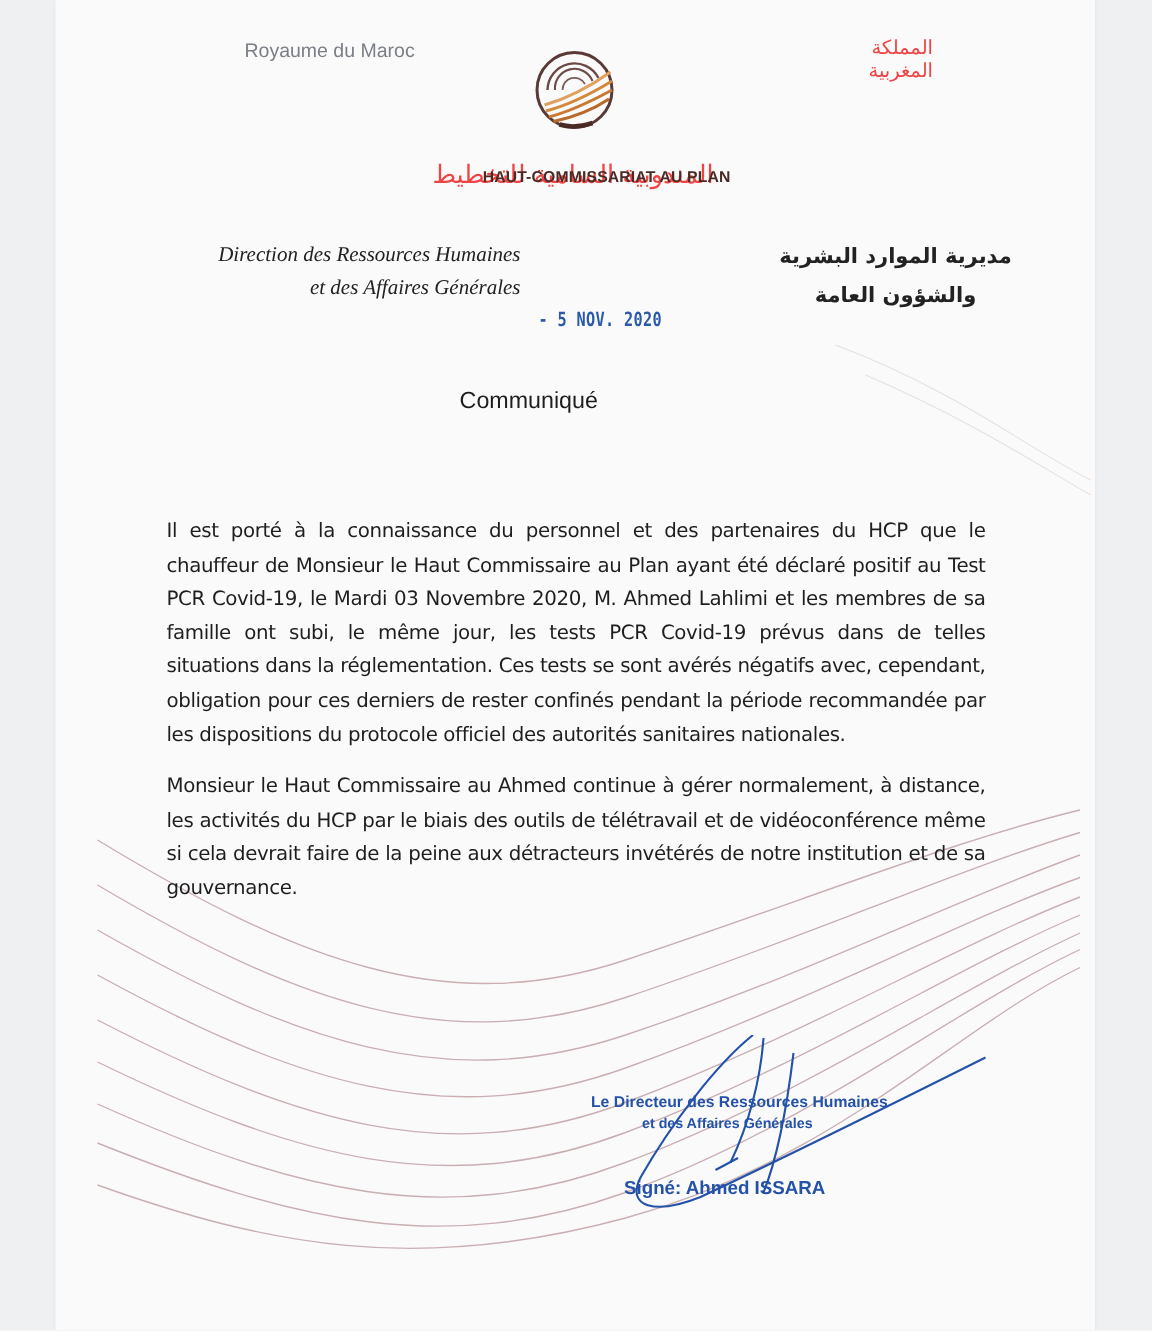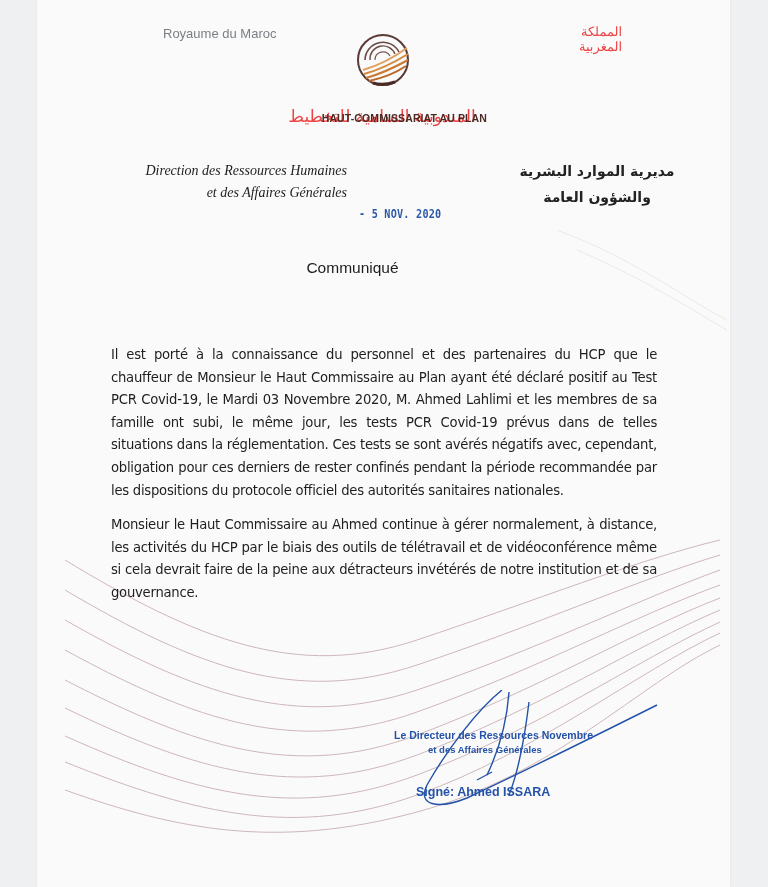--- a/index.html
+++ b/index.html
@@ -101,17 +101,17 @@
   <svg class="signature" viewBox="0 0 280 120">
     <g fill="none" stroke="#2452a8" stroke-width="1.4">
       <path d="M95 0 C 70 20, 40 60, 20 95 C 10 115, 30 120, 60 108 C 120 80, 200 40, 250 15"></path>
       <path d="M102 2 C 100 30, 92 60, 80 85"></path>
       <path d="M122 12 C 118 45, 112 80, 102 105"></path>
       <path d="M70 90 L 85 82"></path>
     </g>
   </svg>
 
   <div class="abs sig-block">
-    <div class="sig-l1">Le Directeur des Ressources Novembre</div>
+    <div class="sig-l1">Le Directeur des Ressources Humaines</div>
     <div class="sig-l2">et des Affaires Générales</div>
     <div class="sig-l3">Signé: Ahmed ISSARA</div>
   </div>
 </div>
 
 </body></html>

